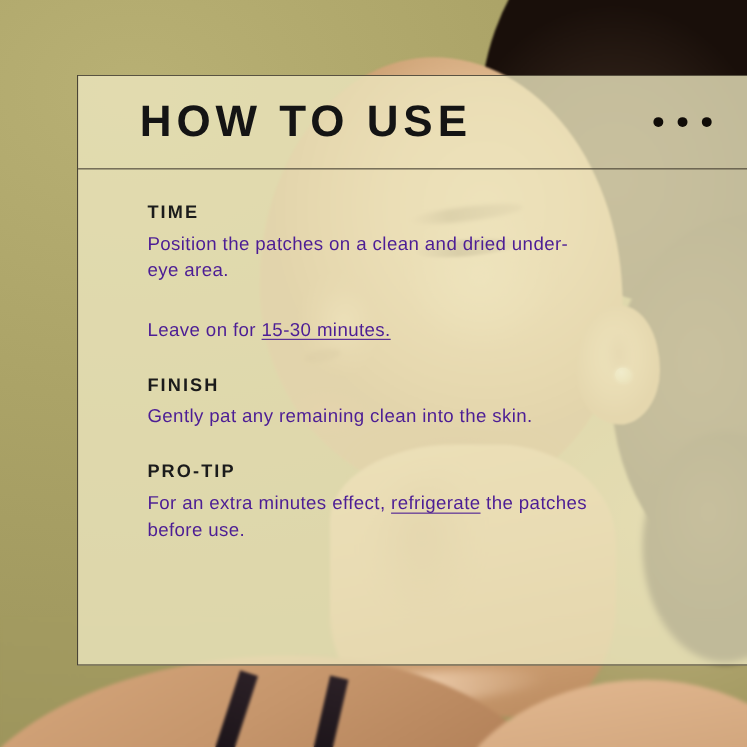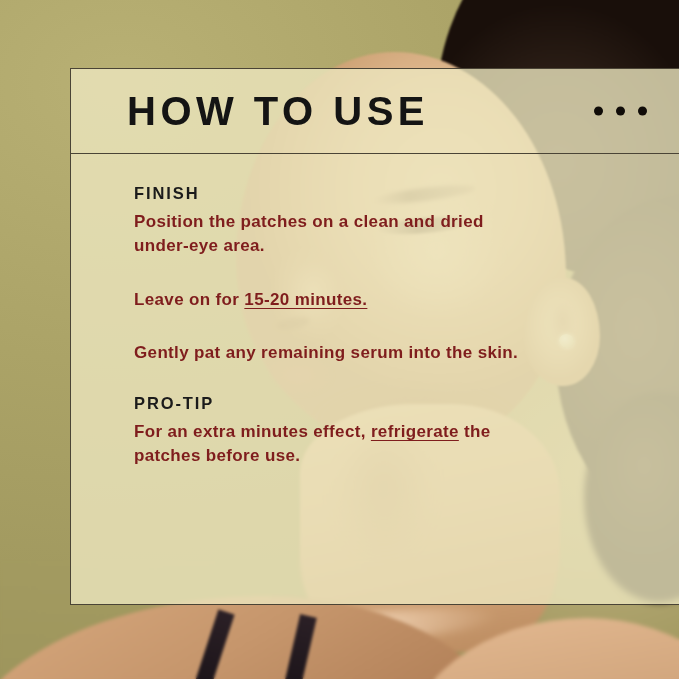--- a/index.html
+++ b/index.html
@@ -281,24 +281,24 @@
   .section-title {
     font-size: 16.5px;
     font-weight: 700;
     letter-spacing: 1.9px;
     color: #1b1b1b;
     margin-bottom: 7px;
   }
 
   .section-text {
     font-size: 17px;
-    font-weight: 700;
+    font-weight: 400;
     letter-spacing: .35px;
     line-height: 1.43;
-    color: #7f1d1d;
+    color: #4c1d95;
     max-width: 400px;
   }
 
   .u {
     text-decoration: underline;
     text-underline-offset: 3px;
     text-decoration-thickness: 1px;
   }
 </style>
 </head>
@@ -348,35 +348,36 @@
       <div class="dots">
         <span class="dot"></span>
         <span class="dot"></span>
         <span class="dot"></span>
       </div>
     </div>
 
     <div class="card-body">
 
       <div class="section">
-        <div class="section-title">FINISH</div>
+        <div class="section-title">TIME</div>
         <div class="section-text">
           <span>Position the patches on a clean and dried under-eye area.</span>
         </div>
       </div>
 
       <div class="section">
         <div class="section-text">
-          <span>Leave on for </span><span class="u">15-20 minutes.</span><span></span>
+          <span>Leave on for </span><span class="u">15-30 minutes.</span><span></span>
         </div>
       </div>
 
       <div class="section">
+        <div class="section-title">FINISH</div>
         <div class="section-text">
-          <span>Gently pat any remaining serum into the skin.</span>
+          <span>Gently pat any remaining clean into the skin.</span>
         </div>
       </div>
 
       <div class="section">
         <div class="section-title">PRO-TIP</div>
         <div class="section-text">
           <span>For an extra minutes effect, </span><span class="u">refrigerate</span><span> the patches before use.</span>
         </div>
       </div>
 

